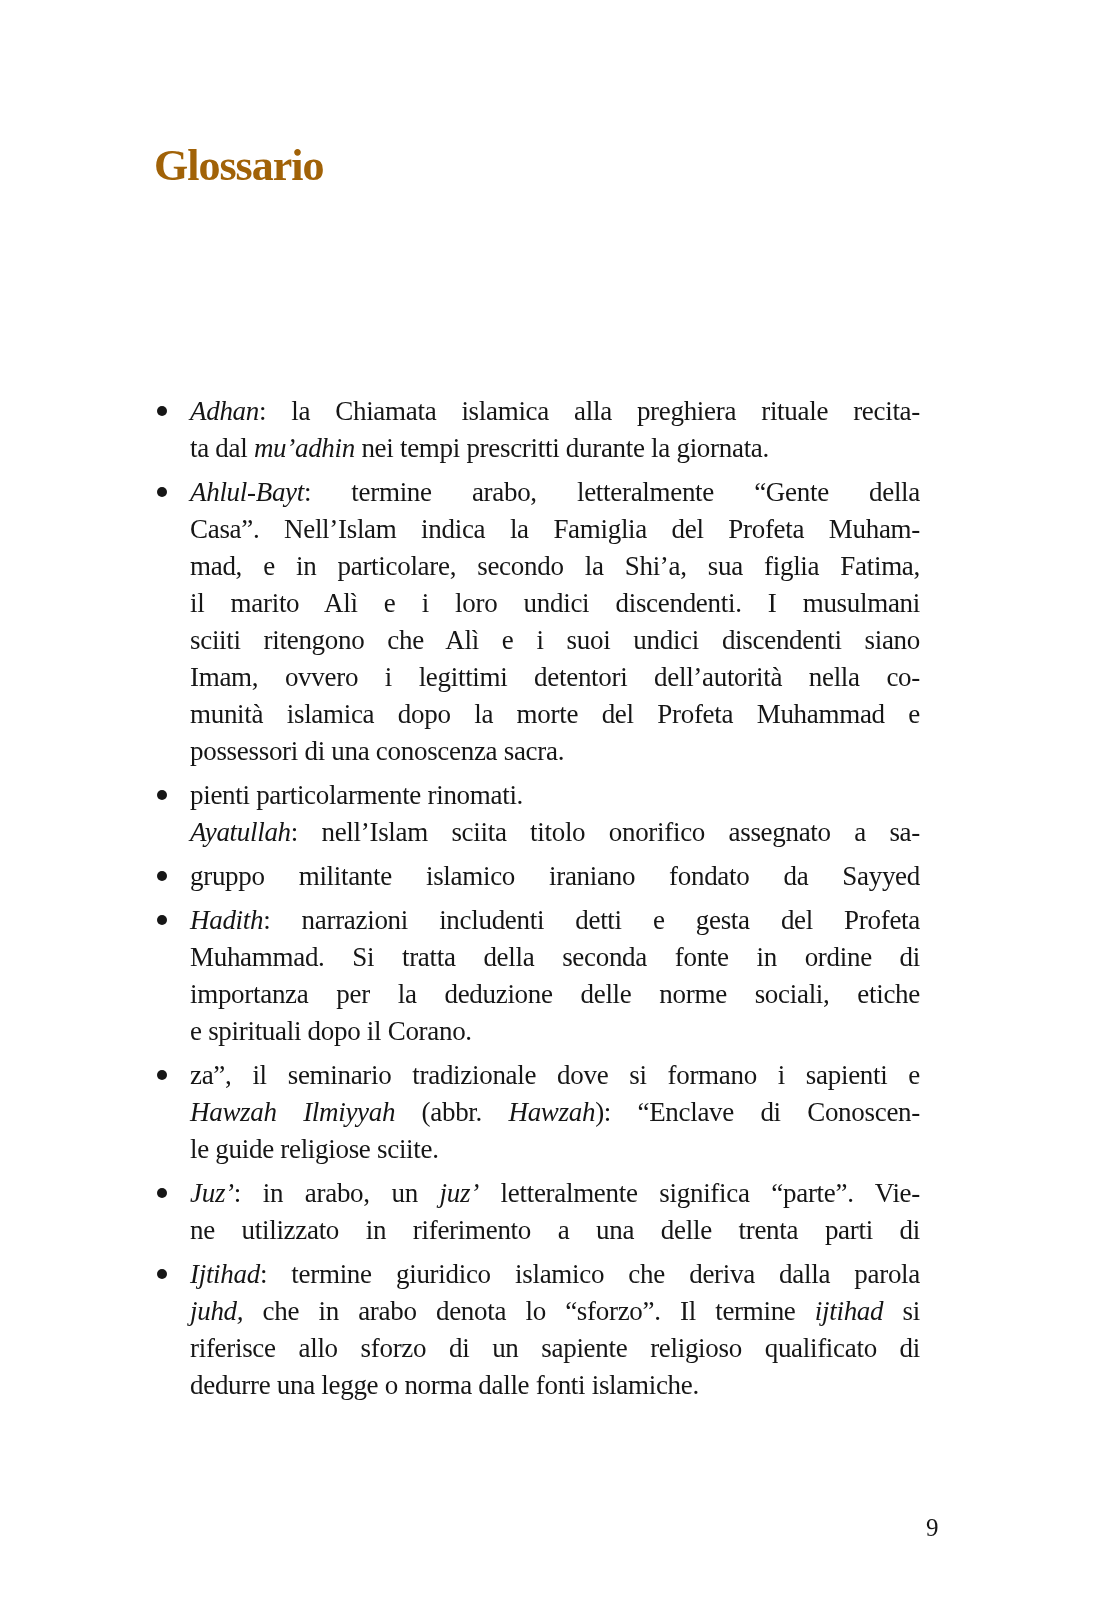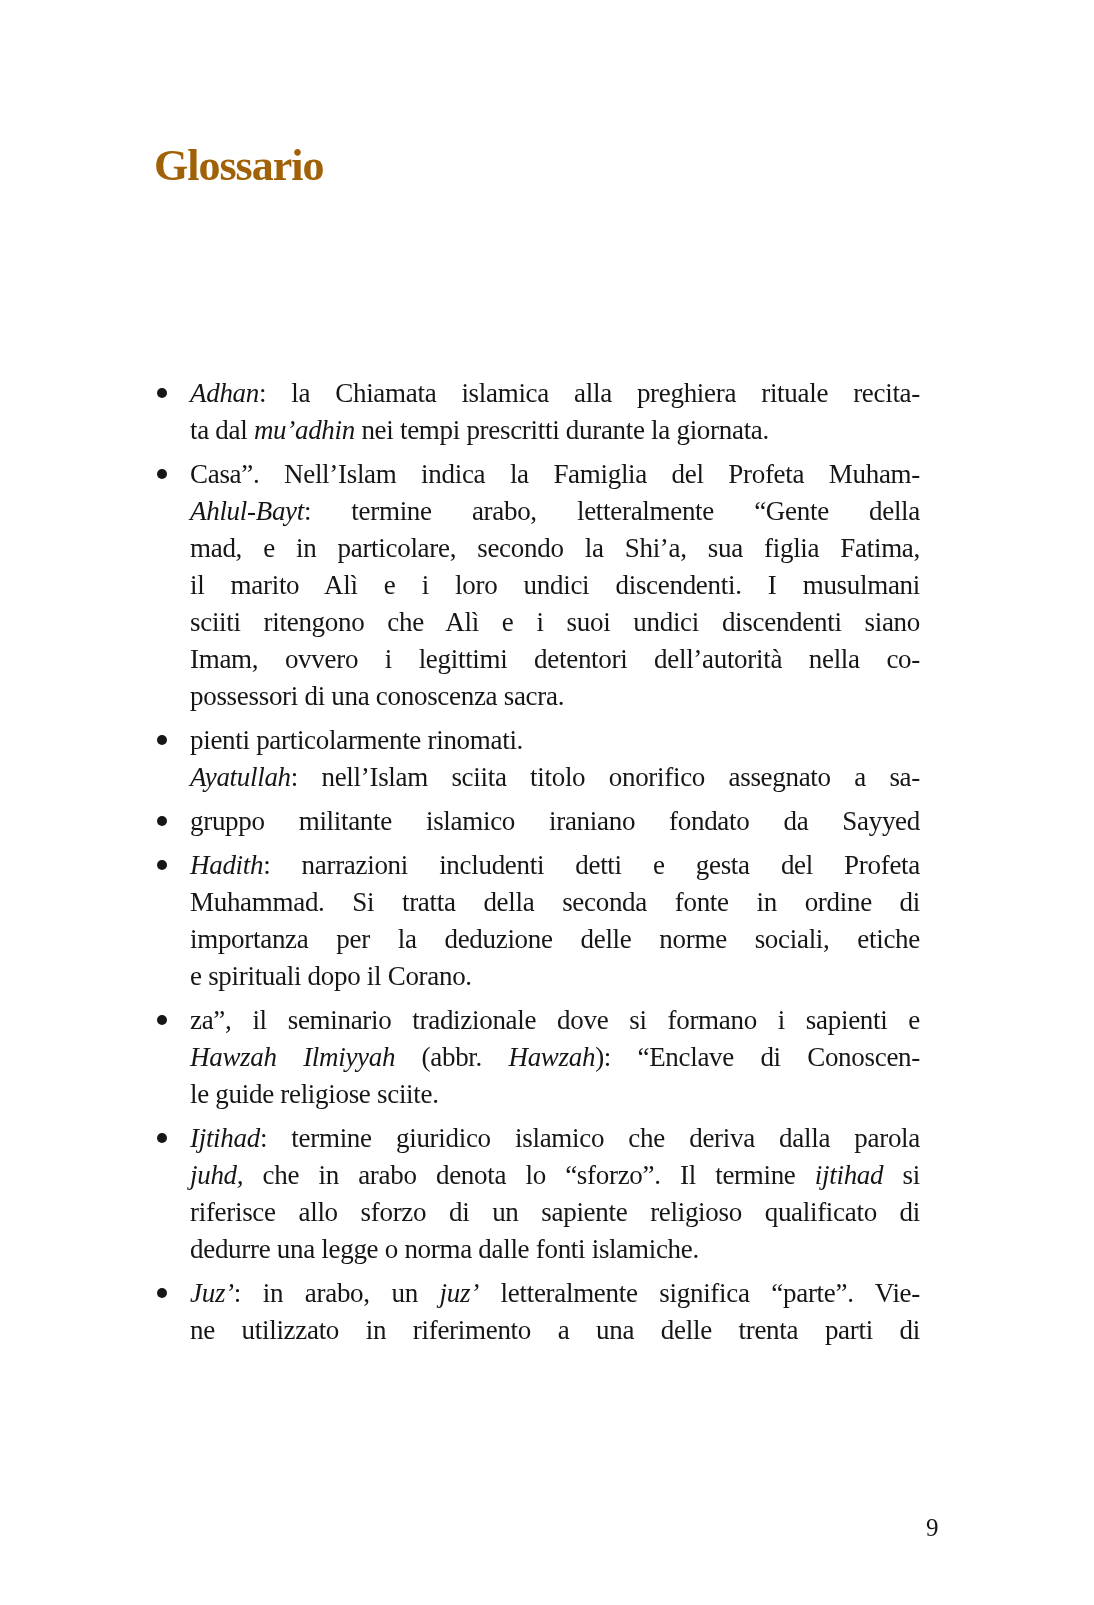--- a/index.html
+++ b/index.html
@@ -26,21 +26,21 @@
     margin: 0;
     font-size: 44px;
     line-height: 1;
     font-weight: 700;
     letter-spacing: -1px;
     color: #a16207;
   }
   ul.glossary {
     position: absolute;
     left: 148px;
-    top: 375px;
+    top: 393px;
     width: 772px;
     margin: 0;
     padding: 0;
     list-style: none;
   }
   li.entry {
     position: relative;
     padding-left: 42px;
     margin-bottom: 7px;
     font-size: 27px;
@@ -81,26 +81,27 @@
 <div class="page">
   <h1 class="title">Glossario</h1>
   <ul class="glossary">
       <li class="entry">
         <span class="bullet"></span>
         <div class="line"><em>Adhan</em><span>: la Chiamata islamica alla preghiera rituale recita-</span></div>
         <div class="line noj"><span>ta dal </span><em>mu’adhin</em><span> nei tempi prescritti durante la giornata.</span></div>
       </li>
       <li class="entry">
         <span class="bullet"></span>
+        <div class="line"><em>Ahlul-Bayt</em><span>: termine arabo, letteralmente “Gente della</span></div>
         <div class="line"><span>Casa”. Nell’Islam indica la Famiglia del Profeta Muham-</span></div>
-        <div class="line"><em>Ahlul-Bayt</em><span>: termine arabo, letteralmente “Gente della</span></div>
         <div class="line"><span>mad, e in particolare, secondo la Shi’a, sua figlia Fatima,</span></div>
         <div class="line"><span>il marito Alì e i loro undici discendenti. I musulmani</span></div>
         <div class="line"><span>sciiti ritengono che Alì e i suoi undici discendenti siano</span></div>
         <div class="line"><span>Imam, ovvero i legittimi detentori dell’autorità nella co-</span></div>
+        <div class="line"><span>munità islamica dopo la morte del Profeta Muhammad e</span></div>
         <div class="line noj"><span>possessori di una conoscenza sacra.</span></div>
       </li>
       <li class="entry">
         <span class="bullet"></span>
         <div class="line noj"><span>pienti particolarmente rinomati.</span></div>
         <div class="line"><em>Ayatullah</em><span>: nell’Islam sciita titolo onorifico assegnato a sa-</span></div>
       </li>
       <li class="entry">
         <span class="bullet"></span>
         <div class="line"><span>gruppo militante islamico iraniano fondato da Sayyed</span></div>
@@ -113,25 +114,25 @@
         <div class="line noj"><span>e spirituali dopo il Corano.</span></div>
       </li>
       <li class="entry">
         <span class="bullet"></span>
         <div class="line"><span>za”, il seminario tradizionale dove si formano i sapienti e</span></div>
         <div class="line"><em>Hawzah Ilmiyyah</em><span> (abbr. </span><em>Hawzah</em><span>): “Enclave di Conoscen-</span></div>
         <div class="line noj"><span>le guide religiose sciite.</span></div>
       </li>
       <li class="entry">
         <span class="bullet"></span>
+        <div class="line"><em>Juz’</em><span>: in arabo, un </span><em>juz’</em><span> letteralmente significa “parte”. Vie-</span></div>
+        <div class="line"><span>ne utilizzato in riferimento a una delle trenta parti di</span></div>
+      </li>
+      <li class="entry">
+        <span class="bullet"></span>
         <div class="line"><em>Ijtihad</em><span>: termine giuridico islamico che deriva dalla parola</span></div>
         <div class="line"><em>juhd,</em><span> che in arabo denota lo “sforzo”. Il termine </span><em>ijtihad</em><span> si</span></div>
         <div class="line"><span>riferisce allo sforzo di un sapiente religioso qualificato di</span></div>
         <div class="line noj"><span>dedurre una legge o norma dalle fonti islamiche.</span></div>
-      </li>
-      <li class="entry">
-        <span class="bullet"></span>
-        <div class="line"><em>Juz’</em><span>: in arabo, un </span><em>juz’</em><span> letteralmente significa “parte”. Vie-</span></div>
-        <div class="line"><span>ne utilizzato in riferimento a una delle trenta parti di</span></div>
       </li>
     </ul>
   <div class="pagenum">9</div>
 </div>
 
 </body></html>

